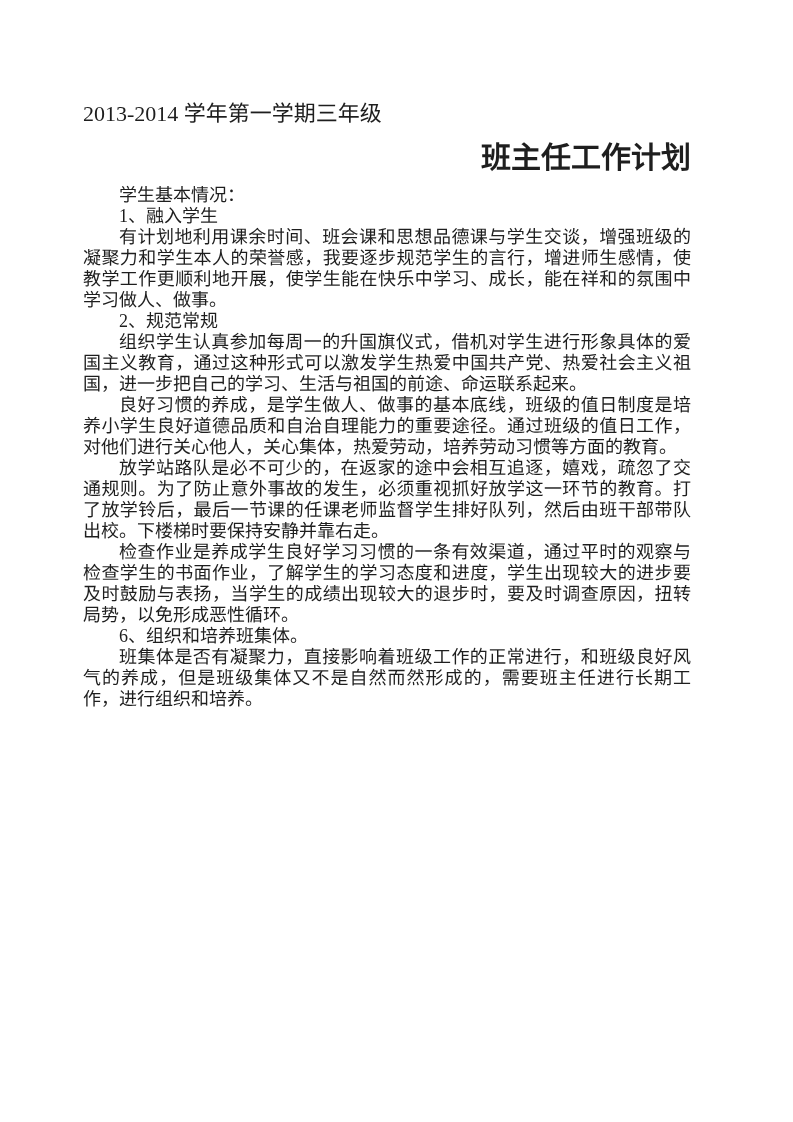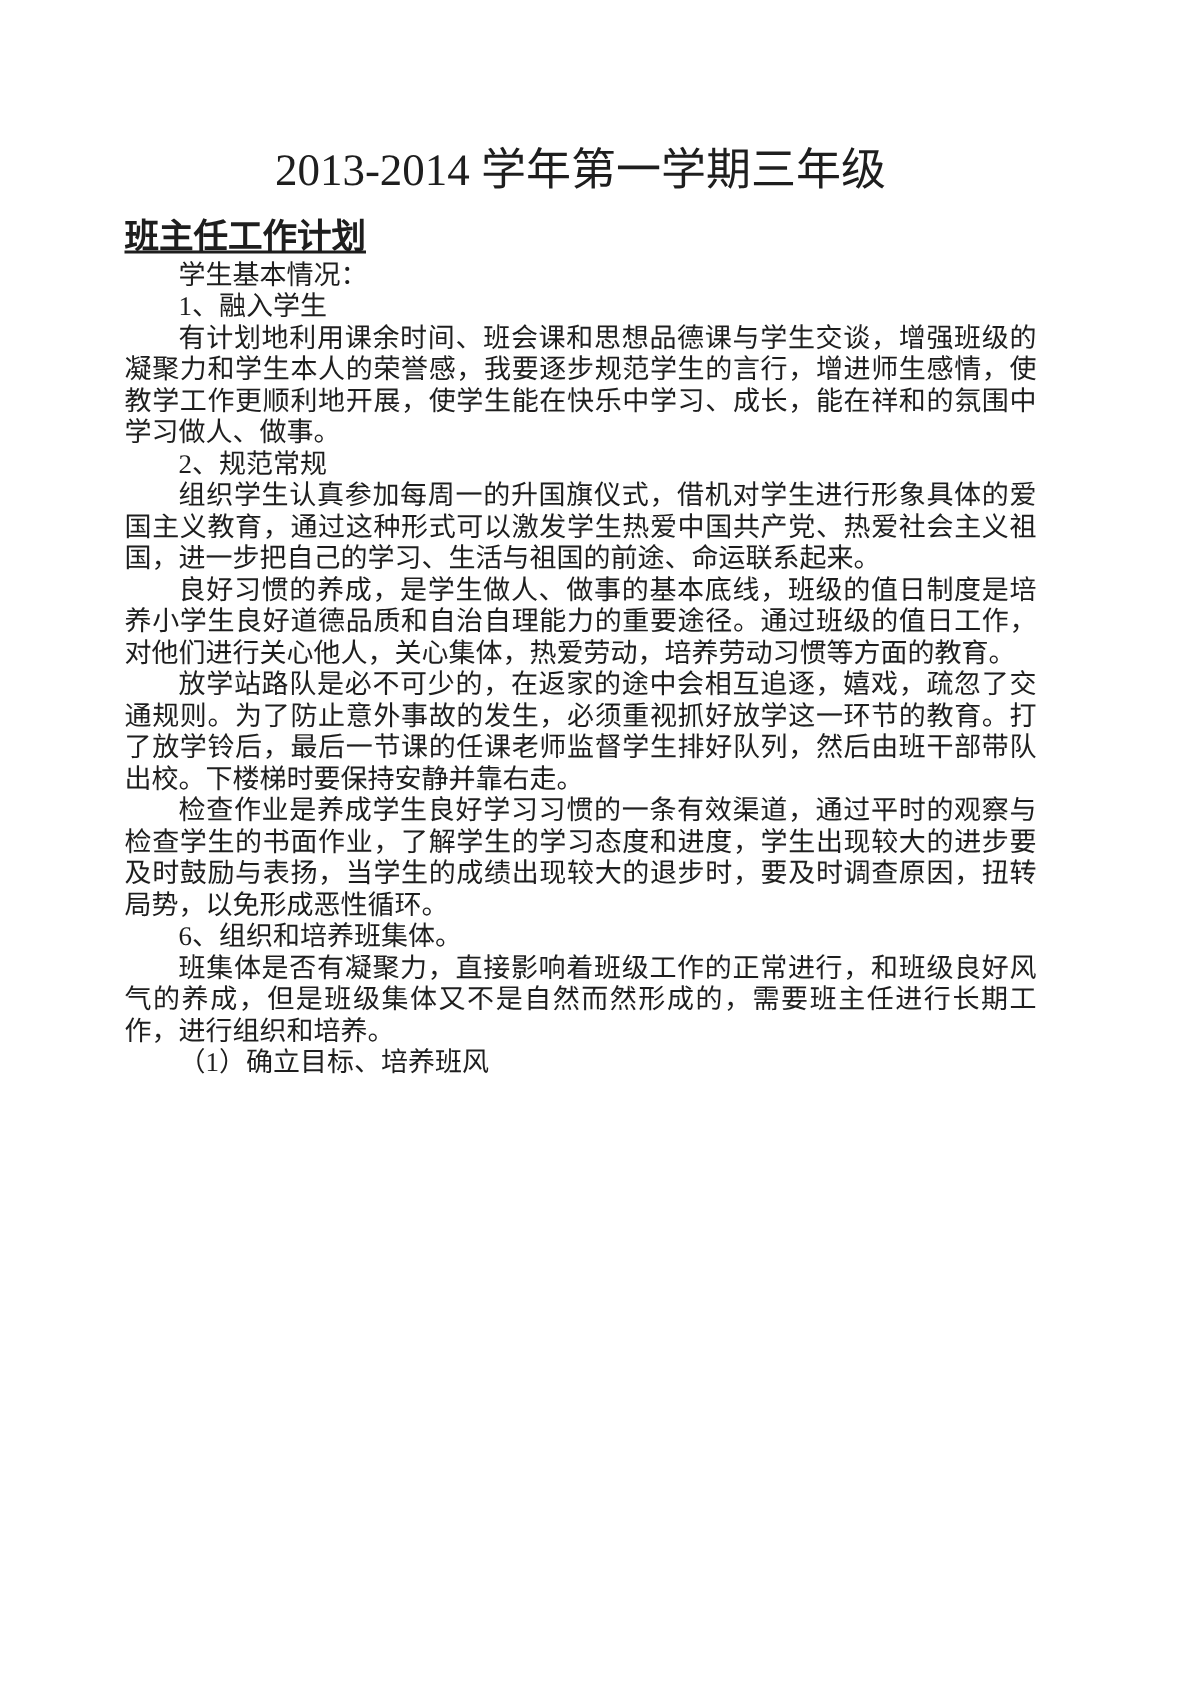--- a/index.html
+++ b/index.html
@@ -16,37 +16,37 @@
     font-family: "Liberation Serif", "DejaVu Serif", serif;
     color: #1e1e1e;
   }
   .doc {
     position: absolute;
     left: 83px;
     top: 101px;
     width: 608px;
   }
   .title-line {
-    font-size: 30px;
+    font-size: 22px;
     line-height: 26px;
-    text-align: center;
+    text-align: left;
     font-weight: 400;
     margin: 0;
     white-space: nowrap;
   }
   .heading {
-    font-size: 23px;
+    font-size: 30px;
     line-height: 30px;
-    text-align: left;
+    text-align: right;
     font-weight: 700;
     margin: 16px 0 0 0;
     white-space: nowrap;
-    text-decoration: underline;
   }
   .body-text {
+    margin-top: 12px;
   }
   .para {
     margin: 0;
     font-size: 18px;
     line-height: 21px;
     text-align: justify;
     text-justify: inter-ideograph;
     text-indent: 2em;
     word-break: break-all;
   }
@@ -65,17 +65,16 @@
       <p class="para">学生基本情况：</p>
       <p class="para">1、融入学生</p>
       <p class="para">有计划地利用课余时间、班会课和思想品德课与学生交谈，增强班级的凝聚力和学生本人的荣誉感，我要逐步规范学生的言行，增进师生感情，使教学工作更顺利地开展，使学生能在快乐中学习、成长，能在祥和的氛围中学习做人、做事。</p>
       <p class="para">2、规范常规</p>
       <p class="para">组织学生认真参加每周一的升国旗仪式，借机对学生进行形象具体的爱国主义教育，通过这种形式可以激发学生热爱中国共产党、热爱社会主义祖国，进一步把自己的学习、生活与祖国的前途、命运联系起来。</p>
       <p class="para">良好习惯的养成，是学生做人、做事的基本底线，班级的值日制度是培养小学生良好道德品质和自治自理能力的重要途径。通过班级的值日工作，对他们进行关心他人，关心集体，热爱劳动，培养劳动习惯等方面的教育。</p>
       <p class="para">放学站路队是必不可少的，在返家的途中会相互追逐，嬉戏，疏忽了交通规则。为了防止意外事故的发生，必须重视抓好放学这一环节的教育。打了放学铃后，最后一节课的任课老师监督学生排好队列，然后由班干部带队出校。下楼梯时要保持安静并靠右走。</p>
       <p class="para">检查作业是养成学生良好学习习惯的一条有效渠道，通过平时的观察与检查学生的书面作业，了解学生的学习态度和进度，学生出现较大的进步要及时鼓励与表扬，当学生的成绩出现较大的退步时，要及时调查原因，扭转局势，以免形成恶性循环。</p>
       <p class="para">6、组织和培养班集体。</p>
       <p class="para">班集体是否有凝聚力，直接影响着班级工作的正常进行，和班级良好风气的养成，但是班级集体又不是自然而然形成的，需要班主任进行长期工作，进行组织和培养。</p>
-      <p class="para">（1）确立目标、培养班风</p>
     </div>
 
   </div>
 </div>
 
 </body></html>

